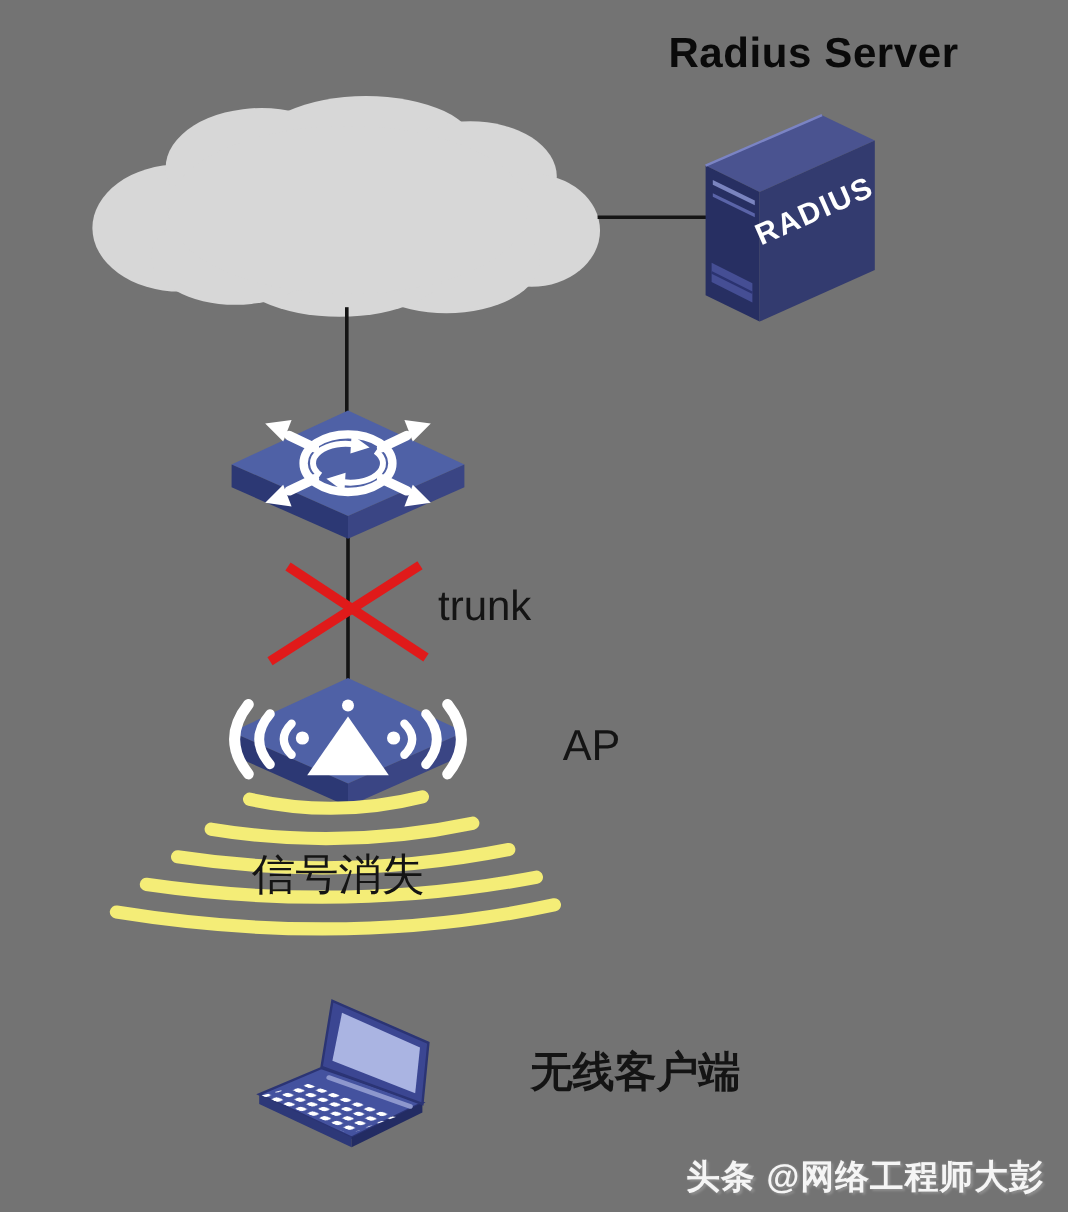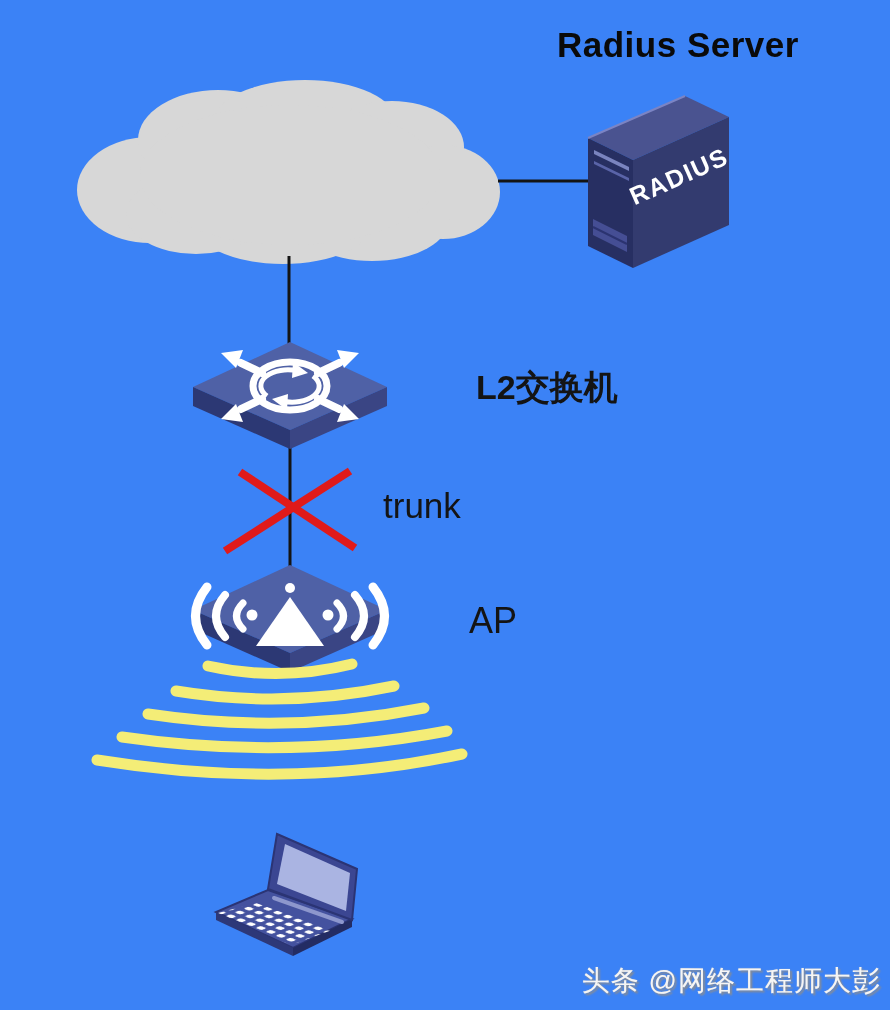--- a/index.html
+++ b/index.html
@@ -1,35 +1,35 @@
 <!DOCTYPE html>
 <html><head>
 <meta charset="utf-8">
 <style>
   html,body { margin:0; padding:0; }
   body { font-family: "Liberation Sans", "DejaVu Sans", sans-serif; }
   #canvas {
     position: relative;
     width: 890px;
     height: 1010px;
-    background: #3b82f6;
+    background: #737373;
     overflow: hidden;
   }
   #art { position:absolute; left:0; top:0; }
   .t { position:absolute; color:#141414; white-space:nowrap; }
   .title        { left:557px; top:25px;  font-size:35px; font-weight:700; color:#0a0a0a; letter-spacing:0.5px; }
   .ip-label     { left:237px; top:156px; width:106px; text-align:center; font-size:37px; font-weight:500; letter-spacing:9px; text-indent:9px; }
   .radius-face  { left:612px; top:162px; width:134px; text-align:center; font-size:25px; font-weight:700;
                   color:#ffffff; letter-spacing:1.5px; transform:rotate(-24deg); }
   .switch-label { left:476px; top:365px; font-size:34px; font-weight:700; }
-  .trunk-label  { left:383px; top:486px; font-size:35px; font-weight:400; }
+  .trunk-label  { left:365px; top:486px; font-size:35px; font-weight:400; }
   .ap-label     { left:469px; top:600px; font-size:36px; font-weight:400; }
   .signal-label { left:210px; top:705px; font-size:36px; font-weight:500; }
   .client-label { left:442px; top:870px; font-size:35px; font-weight:700; }
-  .watermark    { right:9px;  top:962px; font-size:28px; font-weight:400; color:#f5f5f5;
+  .watermark    { right:20px;  top:962px; font-size:28px; font-weight:700; color:#f5f5f5;
                   text-shadow:2px 2px 2px #8d8d8d, 0 0 1px #bdbdbd; letter-spacing:1px; }
 </style>
 </head>
 <body>
 
 <div id="canvas">
 
   <svg id="art" width="890" height="1010" viewBox="0 0 890 1010">
 
     <defs>
@@ -133,17 +133,18 @@
       <polygon points="352,919 293,948 293,956 352,927" fill="#232c63"></polygon>
       <line x1="274" y1="898" x2="342" y2="922" stroke="#8d97cd" stroke-width="4" stroke-linecap="round"></line>
       <polygon points="256,903 332,930 291,945 218,913" fill="url(#keys)"></polygon>
       <polygon points="277,834 357,869 352,920 268,889" fill="#3b4692" stroke="#2b3474" stroke-width="2"></polygon>
       <polygon points="285,844 350,873 346,911 277,884" fill="#aab4e2"></polygon>
     </g>
   </svg>
 
   <div class="t title">Radius Server</div>
   <div class="t radius-face">RADIUS</div>
-  <div class="t switch-label">L2交换机</div>
   <div class="t trunk-label">trunk</div>
   <div class="t ap-label">AP</div>
+  <div class="t signal-label">信号消失</div>
+  <div class="t client-label">无线客户端</div>
   <div class="t watermark">头条 @网络工程师大彭</div>
 </div>
 
 </body></html>

